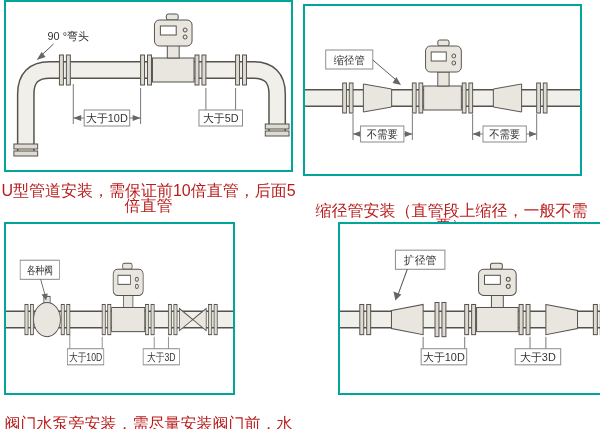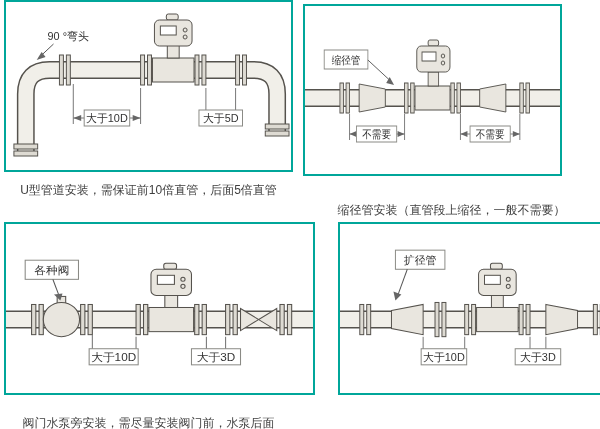--- a/index.html
+++ b/index.html
@@ -1,24 +1,24 @@
 <!DOCTYPE html>
 <html><head>
 <meta charset="utf-8">
 <style>
   html,body{margin:0;padding:0;background:#ffffff;}
   .canvas{position:relative;width:600px;height:429px;background:#fff;overflow:hidden;
           font-family:"Liberation Sans",sans-serif;}
   .panel{position:absolute;border:2px solid #00a69a;background:#fff;box-sizing:border-box;}
   .p1{left:4px;top:0;width:289px;height:172px;}
-  .p2{left:303px;top:4px;width:259px;height:172px;text-align:center;}
-  .p3{left:4px;top:222px;width:311px;height:173px;}
+  .p2{left:303px;top:4px;width:279px;height:172px;text-align:center;}
+  .p3{left:4px;top:222px;width:231px;height:173px;}
   .p4{left:303px;top:222px;width:293px;height:173px;margin-left:35px;}
   .panel svg{display:block;width:100%;height:100%;}
-  .caption{position:absolute;font-size:12px;color:#404040;text-align:center;line-height:15px;}
+  .caption{position:absolute;font-size:16px;color:#b91c1c;text-align:center;line-height:15px;}
   .c1{left:0px;top:183px;width:297px;}
   .c2{left:303px;top:175px;width:297px;margin-top:28px;}
   .c3{left:0px;top:416px;width:297px;}
   .c4{left:303px;top:402px;width:297px;}
   
   .pipeOut{stroke:#55524d;stroke-width:18;fill:none;}
   .pipeIn{stroke:#f1efe9;stroke-width:15;fill:none;}
   .flange{fill:#dedbd3;stroke:#55524d;stroke-width:1;}
   .part{fill:#e9e6df;stroke:#55524d;stroke-width:1;}
   .disp{fill:#ffffff;stroke:#55524d;stroke-width:1;}

